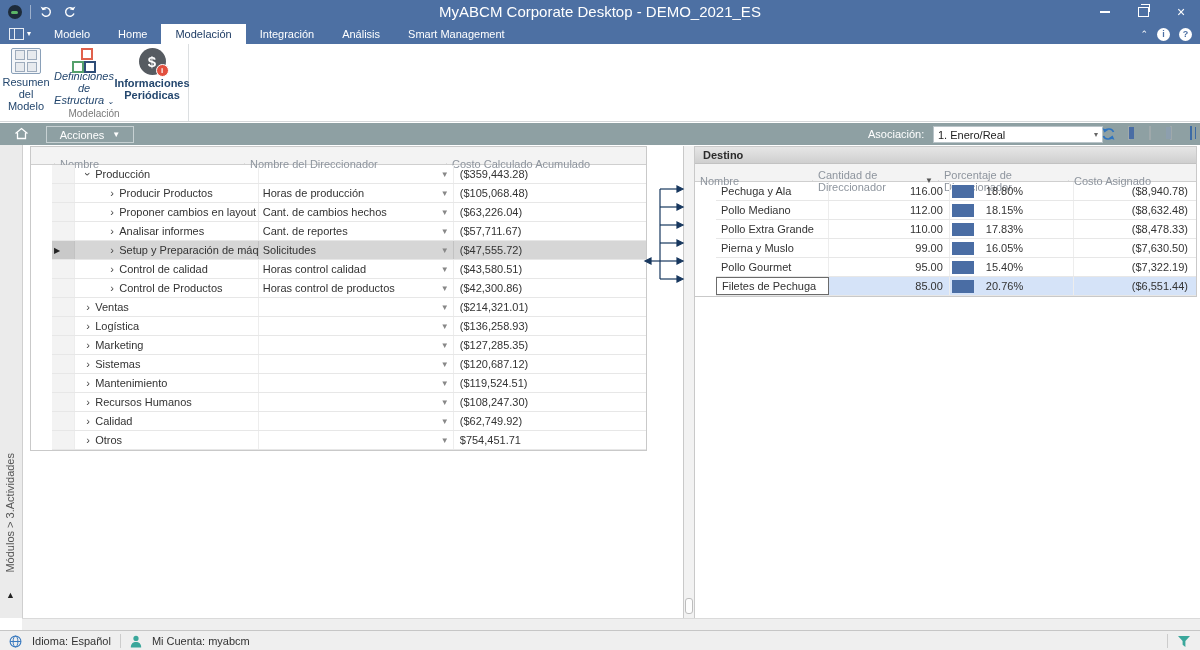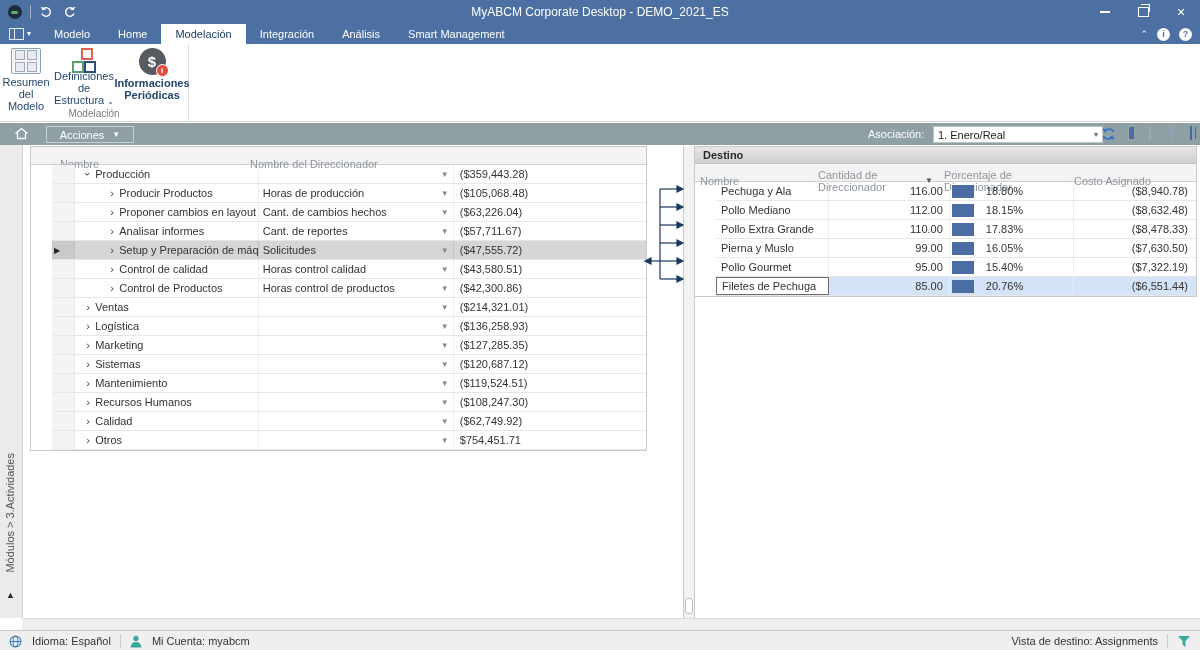--- a/index.html
+++ b/index.html
@@ -6,21 +6,21 @@
   #app{position:relative;width:1200px;height:650px;background:#ffffff;overflow:hidden;
        font-family:"Liberation Sans", sans-serif;font-size:11px;color:#333;}
 
   
   .titlebar{position:absolute;left:0;top:0;width:1200px;height:24px;background:#4d70a3;}
   .qat{position:absolute;left:8px;top:4px;display:flex;align-items:center;gap:8px;height:16px;}
   .appicon{width:14px;height:14px;border-radius:50%;background:#1d2b3a;position:relative;}
   .appicon::after{content:"";position:absolute;left:3px;top:6px;width:7px;height:3px;background:#5cb567;border-radius:2px;}
   .qat-sep{width:1px;height:14px;background:rgba(255,255,255,.45);}
   .title-text{position:absolute;left:0;right:0;top:0;height:24px;line-height:24px;text-align:center;
-              color:#ffffff;font-size:12px;}
+              color:#ffffff;font-size:15px;}
   .winbtns{position:absolute;right:0;top:0;height:24px;display:flex;}
   .winbtn{width:38px;height:24px;display:flex;align-items:center;justify-content:center;color:#fff;}
   .wb-min{width:10px;height:2px;background:#fff;}
   .wb-rest{width:9px;height:8px;border:1px solid #fff;position:relative;}
   .wb-rest::before{content:"";position:absolute;left:2px;top:-4px;width:8px;height:7px;border:1px solid #fff;border-left:none;border-bottom:none;}
   .wb-close{font-size:14px;line-height:14px;}
 
   
   .tabbar{position:absolute;left:0;top:24px;width:1200px;height:20px;background:#4d70a3;display:flex;align-items:stretch;}
   .tab-appbtn{display:flex;align-items:center;gap:3px;padding:0 9px;color:#fff;}
@@ -192,21 +192,21 @@
     <div class="rgroup">
       <div class="rbtn" style="left:2px;width:48px;">
         <div class="ico-grid">
             <i></i>
             <i></i>
             <i></i>
             <i></i>
           </div>
         <div class="lbl"><span>Resumen</span><br><span>del Modelo</span></div>
       </div>
-      <div class="rbtn" style="left:52px;width:64px;">
+      <div class="rbtn" style="left:52px;width:64px;font-style:italic;">
         <div class="ico-struct">
           <span class="sq red"></span>
             <span class="sq green"></span>
             <span class="sq navy"></span>
         </div>
         <div class="lbl"><span>Definiciones</span><br><span>de Estructura</span> <span class="caret">⌄</span></div>
       </div>
       <div class="rbtn bold" style="left:118px;width:68px;">
         <div class="ico-money">
           <span>$</span>
@@ -252,20 +252,21 @@
     <div class="left-rail">
       <div class="rail-label">Módulos &gt; 3.Actividades</div>
       <div class="rail-arrow">▲</div>
     </div>
 
     <div class="panel" id="origen">
       <div class="ghead">
         <div class="hc oc-ind"></div>
         <div class="hc oc-name">Nombre</div>
         <div class="hc oc-drv">Nombre del Direccionador</div>
+        <div class="hc oc-cost" style="border-right:none;">Costo Calculado Acumulado</div>
       </div>
 
       <div class="grow">
         <div class="cell oc-ind"></div>
         <div class="cell oc-name d0">
             <span class="exp open">›</span>
             <span>Producción</span>
           </div>
         <div class="cell oc-drv">
             <span></span>
@@ -551,23 +552,20 @@
     </div>
     <div class="sb-sep"></div>
     <div class="sb-item">
       <svg width="12" height="13" viewBox="0 0 12 13">
           <circle cx="6" cy="3.4" r="2.6" fill="#3aa79b"></circle>
           <path d="M0.8 12.5 C0.8 8.8 3 7 6 7 C9 7 11.2 8.8 11.2 12.5 Z" fill="#3aa79b"></path>
         </svg>
       <span>Mi Cuenta: myabcm</span>
     </div>
     <div class="sb-right">
-      <div class="sb-item">
-        <span>Vista de destino: Assignments</span>
-      </div>
       <div class="sb-sep"></div>
       <div class="sb-item">
         <svg width="14" height="13" viewBox="0 0 14 13">
             <path d="M1 1 H13 L8.4 6 V12 L5.6 9.8 V6 Z" fill="#3aa79b"></path>
           </svg>
       </div>
     </div>
   </div>
 
 </div>

